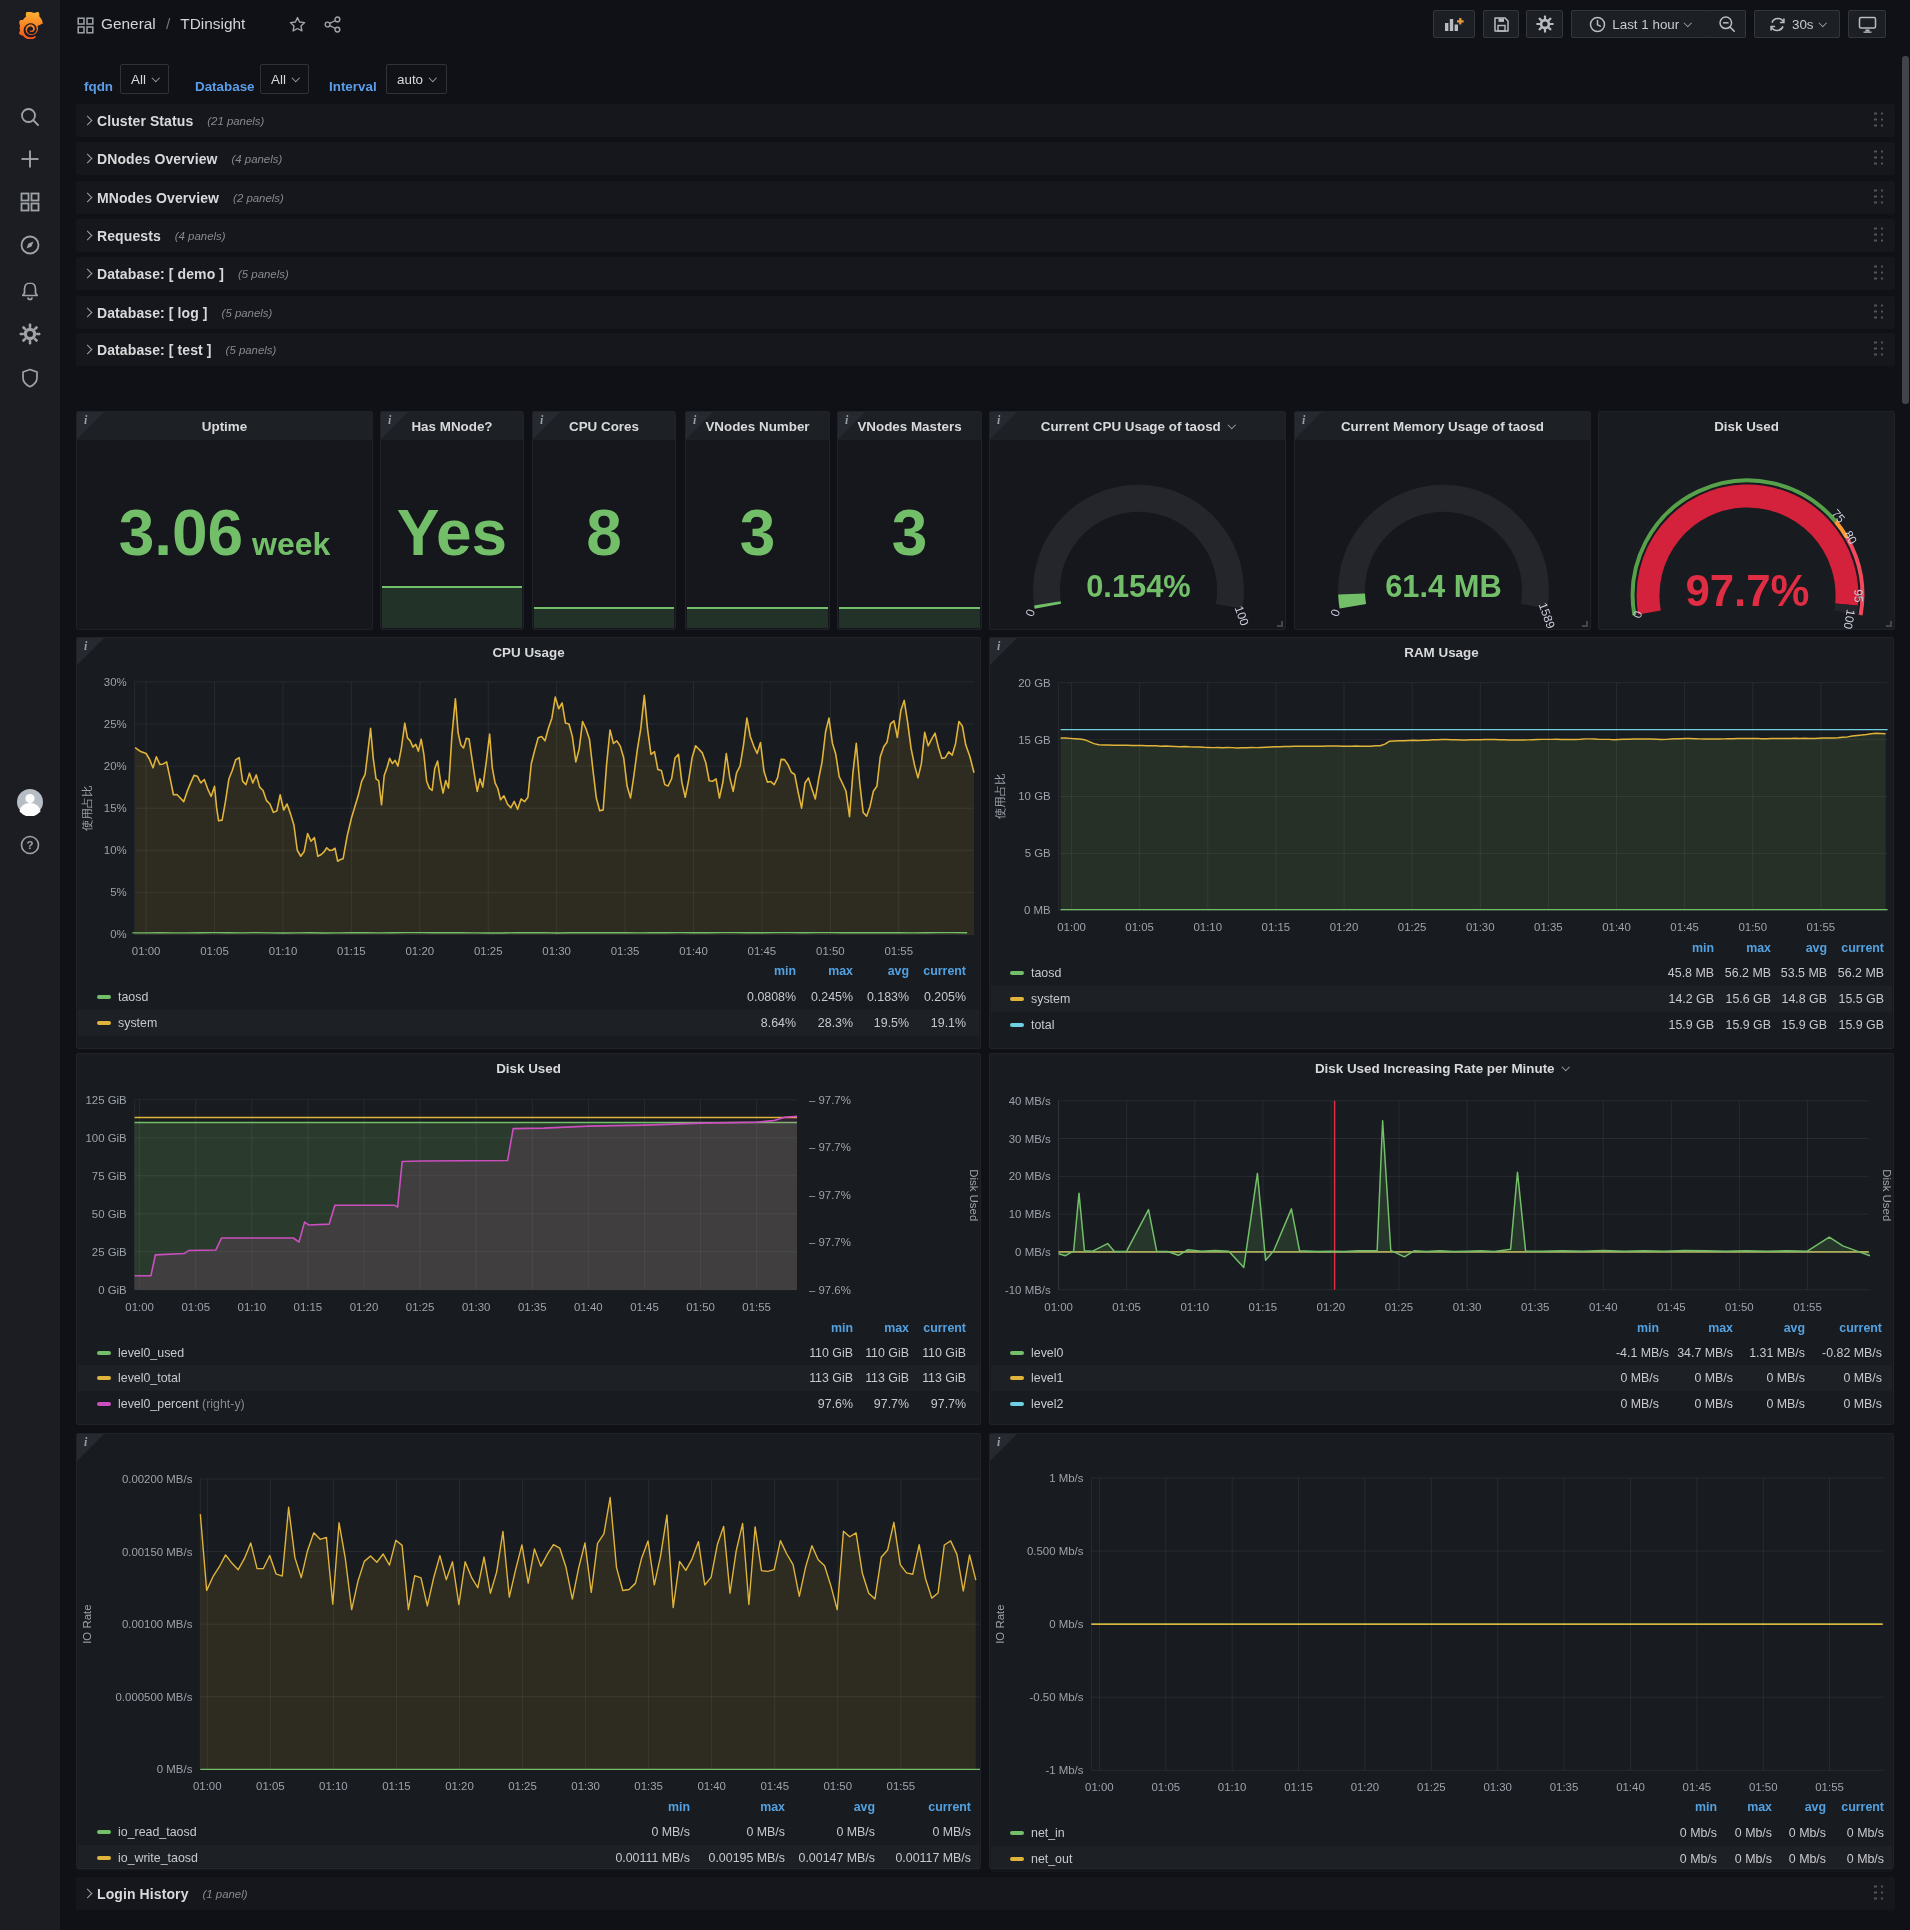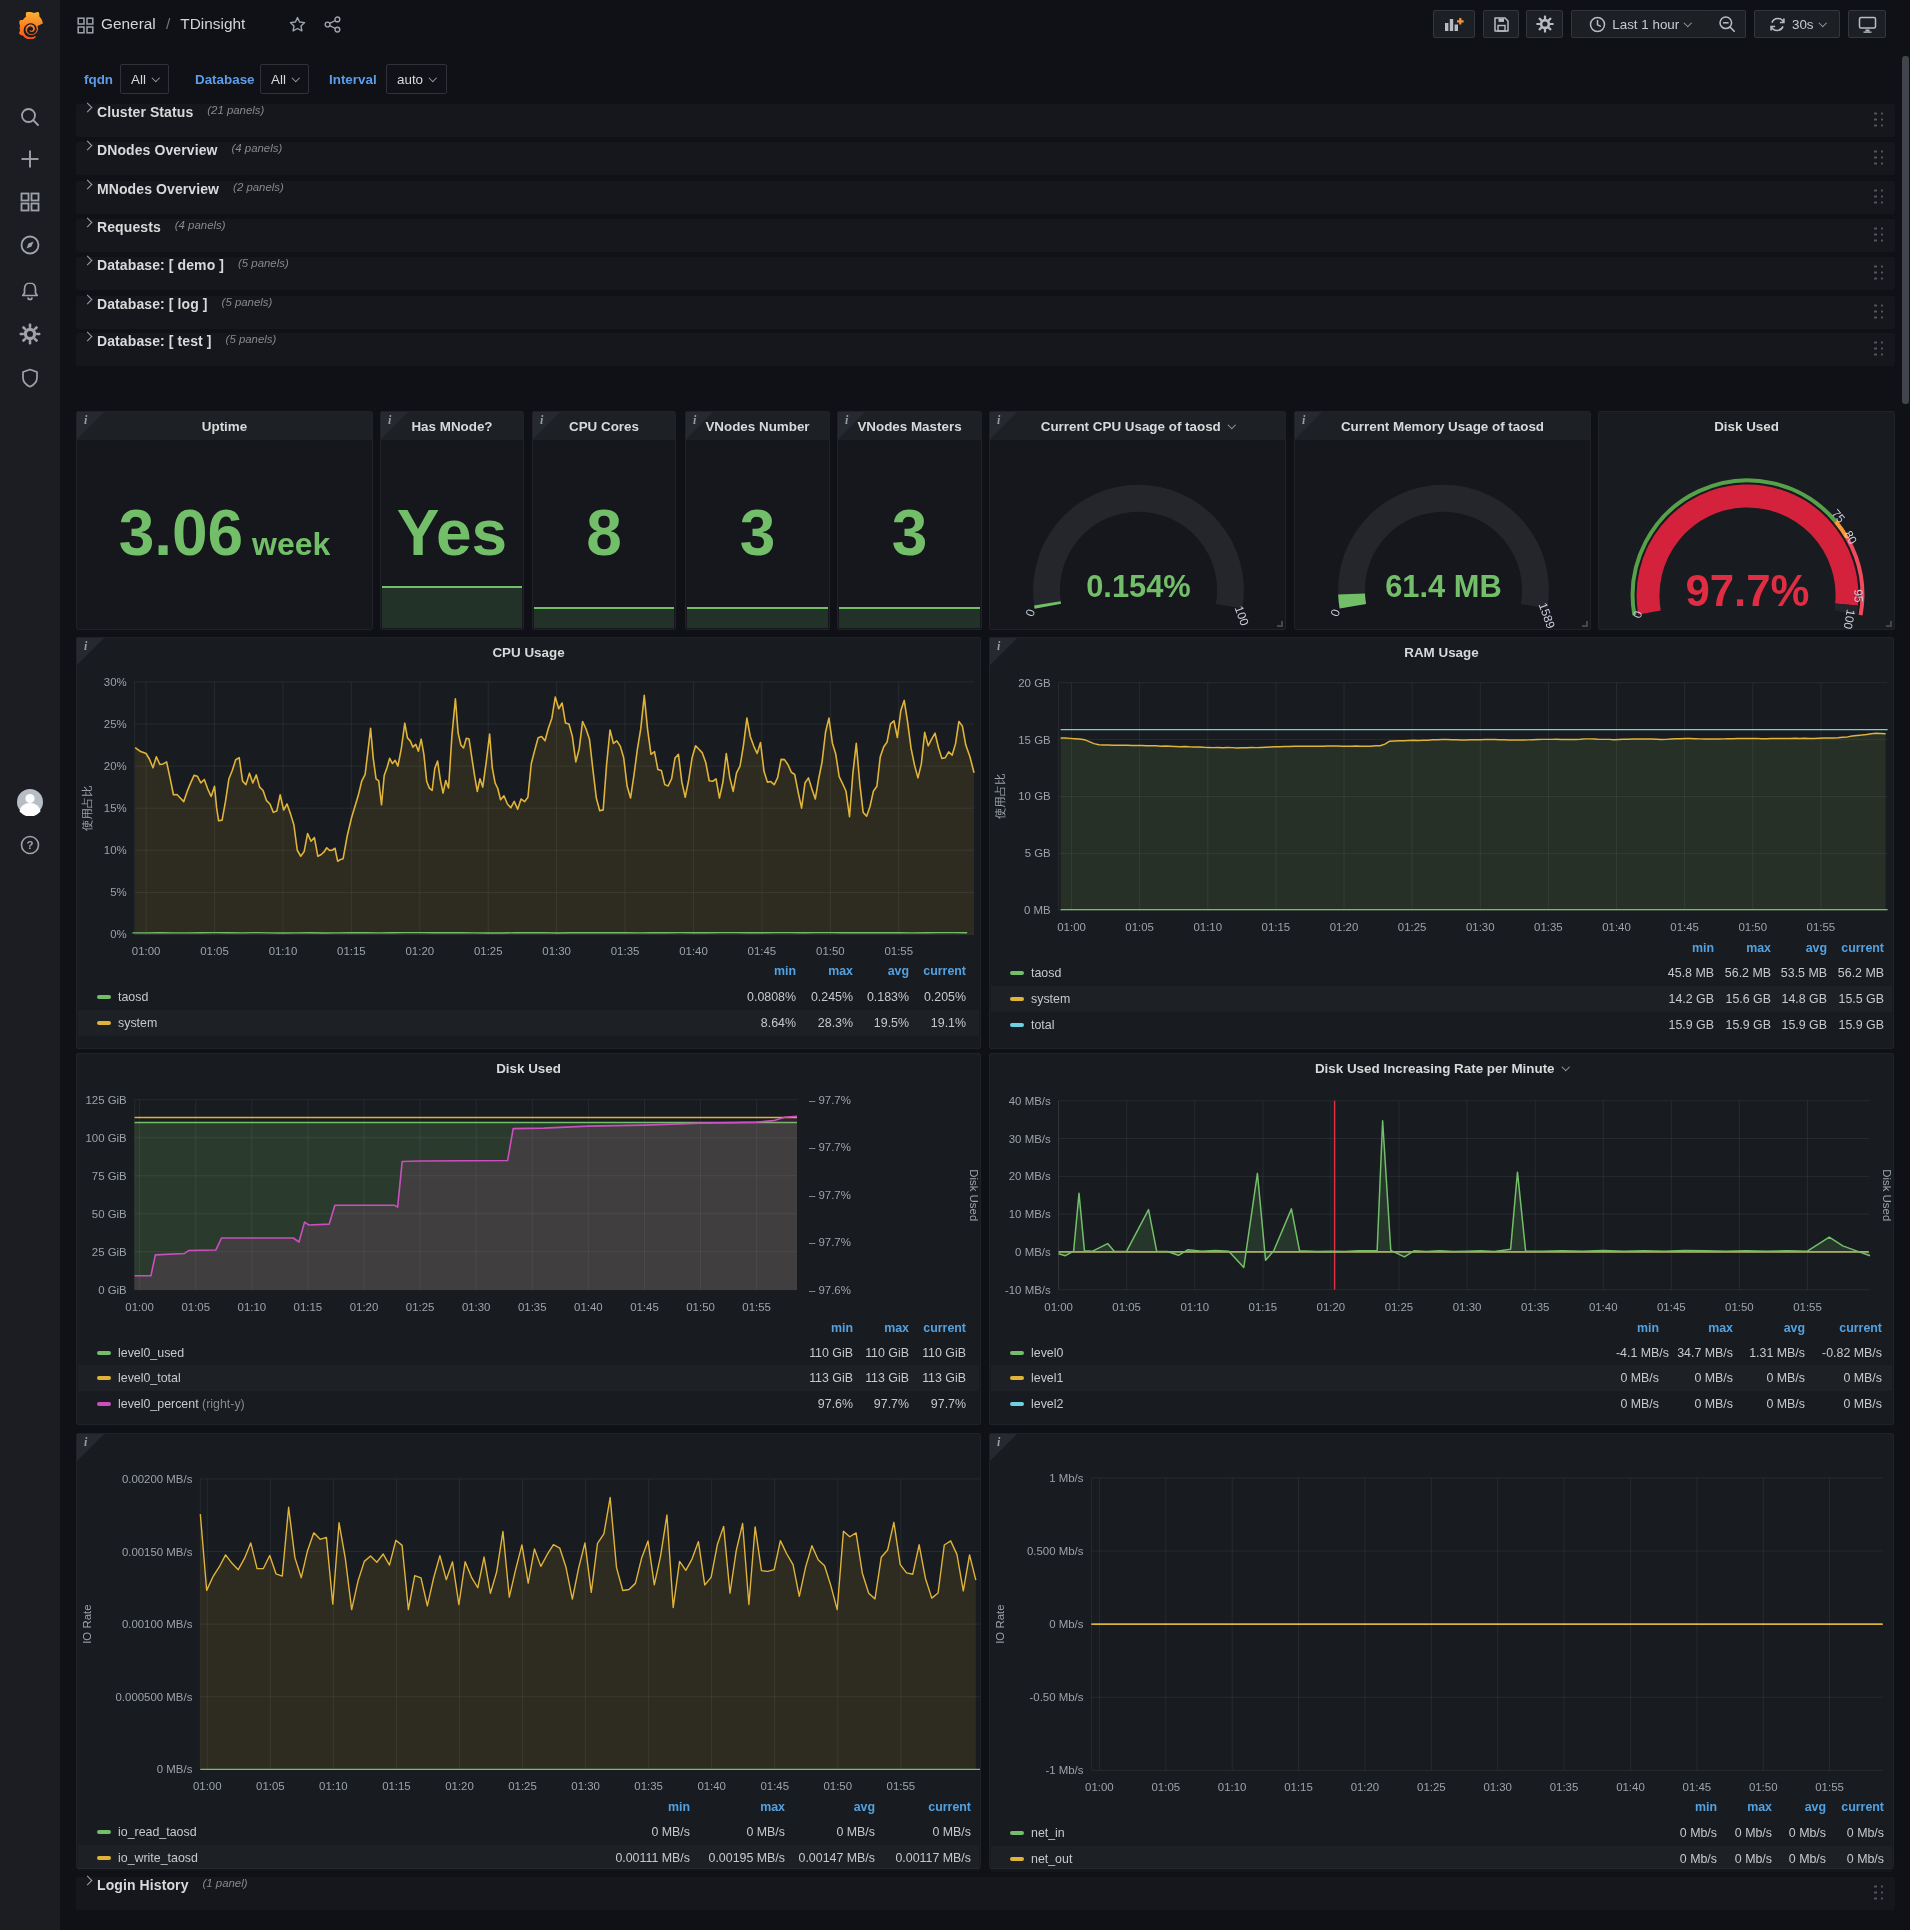--- a/index.html
+++ b/index.html
@@ -1,19 +1,19 @@
 <!DOCTYPE html>
 <html><head><meta charset="utf-8"><style>
 *{margin:0;padding:0;box-sizing:border-box}
 html,body{width:1910px;height:1930px;background:#0f1116;font-family:"Liberation Sans",sans-serif;overflow:hidden}
 .abs{position:absolute}
 #page{position:relative;width:1910px;height:1930px;background:#0f1116}
 #sidebar{position:absolute;left:0;top:0;width:60px;height:1930px;background:#1b1d22}
 .sbi{position:absolute;left:0;width:60px;height:40px;display:flex;align-items:center;justify-content:center}
-.rowbar{position:absolute;left:76px;width:1819px;height:33px;background:#16171c;border-radius:2px;display:flex;color:#d8d9da}
+.rowbar{position:absolute;left:76px;width:1819px;height:33px;background:#16171c;border-radius:2px;display:flex;align-items:center;color:#d8d9da}
 .rowbar .chev{margin-left:8px}
 .rtitle{font-size:14px;font-weight:bold;margin-left:6px;letter-spacing:0.1px}
 .rcount{font-size:11.4px;font-style:italic;color:#87898f;margin-left:14px}
 .chev{display:inline-block;width:7px;height:7px;border-right:1.6px solid #9fa3a9;border-bottom:1.6px solid #9fa3a9}
 .chev.r{transform:rotate(-45deg)}
 .chev.d{transform:rotate(45deg)}
 .handle{position:absolute;right:8px;top:50%;transform:translateY(-50%);width:13px;height:17px}
 .handle i{position:absolute;width:2.5px;height:2.5px;background:#53565c;border-radius:0.5px}
 .panel{position:absolute;background:#181b1f;border:1px solid #202227;border-radius:2px}
 .panel.dk{background:#15171c}
@@ -24,21 +24,21 @@
 .statval{position:absolute;left:0;right:0;text-align:center;color:#73bf69;font-weight:bold;white-space:nowrap}
 .spark{position:absolute;left:1px;right:1px;bottom:1px;background:rgba(115,191,105,0.16);border-top:2px solid #73bf69}
 .leg{position:absolute;font-size:12.4px;color:#c8c9ce;white-space:nowrap}
 .leg .sw{position:absolute;left:19px;top:50%;margin-top:-2px;width:14px;height:4px;border-radius:2px}
 .leg .lb{position:absolute;left:40px;top:0;line-height:26px}
 .leg .v{position:absolute;top:0;line-height:26px;text-align:right;width:90px}
 .leg .hd{color:#53a1e0;font-weight:bold;font-size:12.4px}
 .leg.alt{background:rgba(255,255,255,0.025)}
 .gray{color:#87898f}
 .navbtn{position:absolute;top:10px;height:28px;background:#1c1f24;border:1px solid #33363c;border-radius:2px;display:flex;align-items:center;justify-content:center;color:#c7cad0;font-size:13.4px;gap:6px}
-.fvar{position:absolute;top:64px;height:30px;display:flex;align-items:center;font-size:13.4px}
+.fvar{position:absolute;top:64px;height:30px;display:flex;align-items:flex-end;font-size:13.4px}
 .fbox{border:1px solid #2f3238;border-radius:2px;background:#111217;color:#d8d9da;padding:0 10px;height:30px;display:flex;align-items:center;gap:7px}
 .flbl{color:#5b9de8;font-weight:bold;padding:0 8px}
 svg{display:block}
 .xtick{font-size:11.5px;fill:#9da2ab}
 .resz{position:absolute;right:2px;bottom:2px;width:6px;height:6px;border-right:2px solid #42464d;border-bottom:2px solid #42464d}
 </style></head><body>
 <div id="page">
     <div id="sidebar">
       <div class="sbi" style="top:5px">
         <svg width="27" height="27" viewBox="0 0 27 27">

